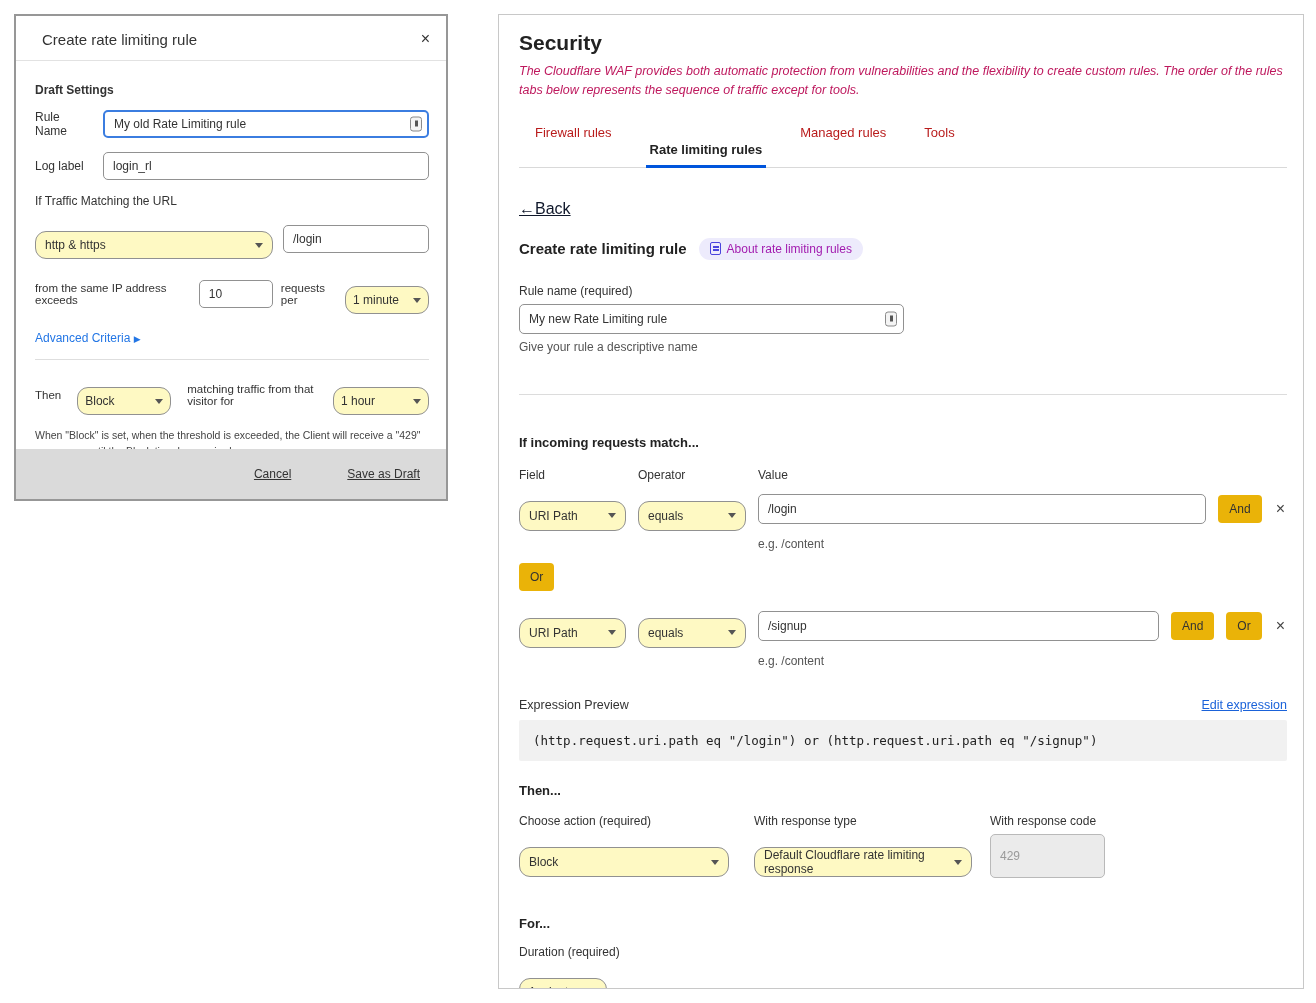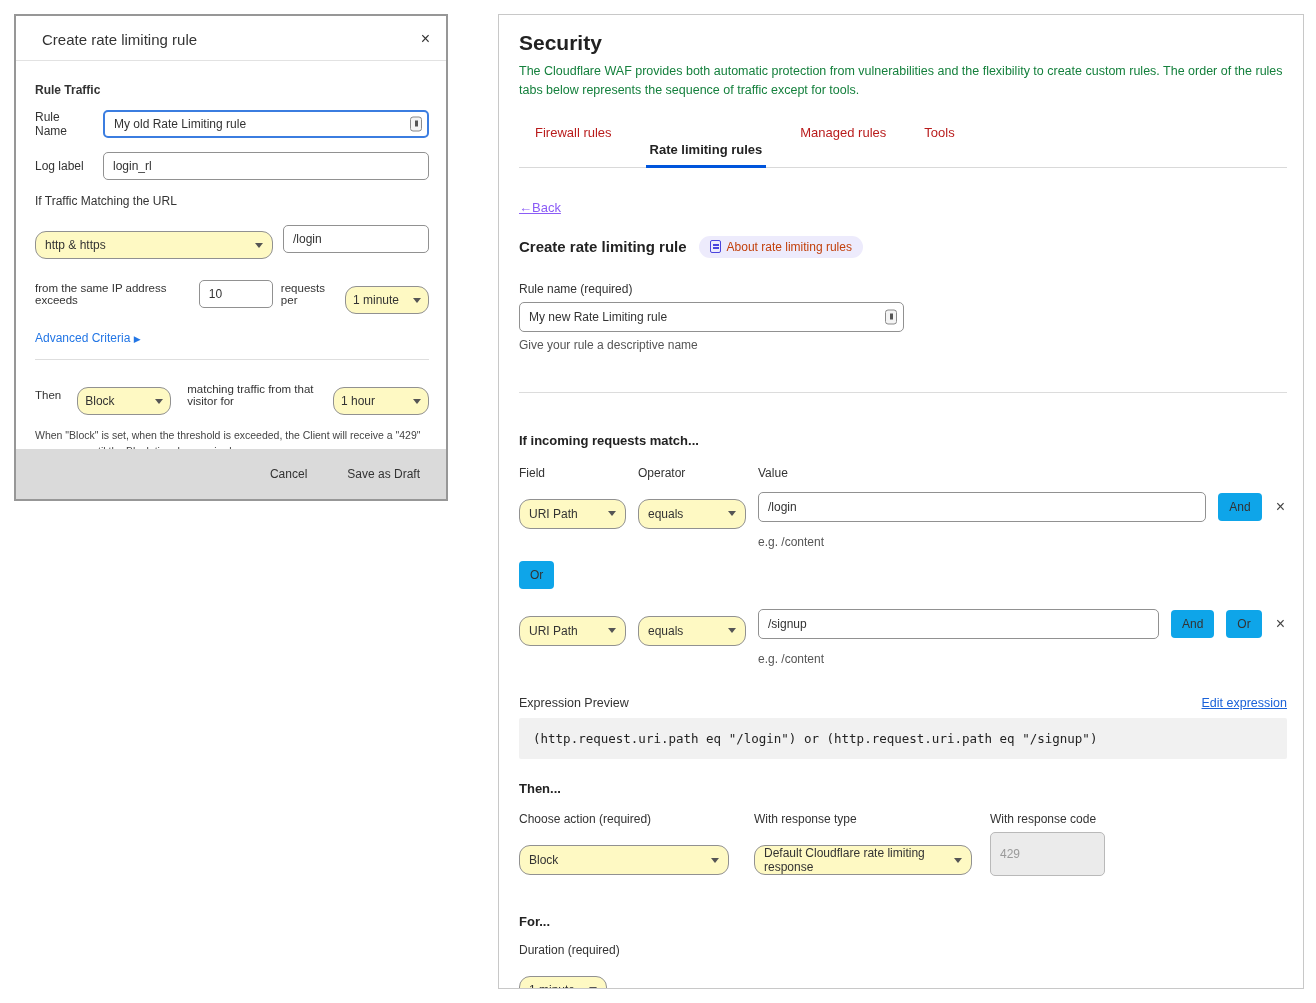--- a/index.html
+++ b/index.html
@@ -13,21 +13,21 @@
     background:#fef9c3; font-size:12px; color:#333; cursor:pointer;margin-top:13px; }
   .sel .caret { width:0; height:0; border-left:4px solid transparent;
     border-right:4px solid transparent; border-top:5px solid #555; margin-left:6px; flex:0 0 auto; }
   .txt { border:1px solid #919191; border-radius:5px; height:28px; padding:0 9px;
     font-size:12px; color:#333; font-family:"Liberation Sans", sans-serif; background:#fff; width:100%; }
   .txt:disabled { background:#ebebeb; border-color:#b9b9b9; color:#9a9a9a; }
   .input-wrap { position:relative; display:flex; align-items:center; }
   .pm-icon { position:absolute; right:7px; top:50%; transform:translateY(-50%);
     width:12px; height:15px; border:1px solid #8a8a8a; border-radius:3px; background:#f4f4f4; }
   .pm-icon::after { content:""; position:absolute; left:3.5px; top:3px; width:3px; height:6px; background:#555; }
-  .gbtn { background:#0ea5e9; border:none; border-radius:4px; padding:0 11px; height:28px;
+  .gbtn { background:#eab308; border:none; border-radius:4px; padding:0 11px; height:28px;
     font-size:12px; color:#333; font-family:"Liberation Sans", sans-serif; cursor:pointer; }
   .xicon { font-size:16px; color:#444; cursor:pointer; line-height:1; padding:0 2px; }
   .divider { border:none; border-top:1px solid #dedede; }
 
   
   .modal { position:absolute; left:14px; top:14px; width:434px; height:487px;
     background:#fff; border:2px solid #979797; display:flex; flex-direction:column; }
   .modal-header { display:flex; align-items:flex-start; justify-content:space-between;
     padding:15px 16px 12px 26px; border-bottom:1px solid #e2e2e2; }
   .modal-title { font-size:15px; color:#333; }
@@ -37,40 +37,40 @@
   .m-row { display:flex; align-items:center; margin-bottom:14px; gap:10px; }
   .m-label { font-size:12px; color:#333; flex:0 0 auto; }
   .m-rule-label { width:58px; }
   .m-input-focus { border:2px solid #3b7de0; }
   .m-heading { font-size:12px; margin:2px 0 10px; }
   .m-link { font-size:12px; color:#2376e5; cursor:pointer; display:inline-block; margin:1px 0 12px; }
   .m-link .tri { font-size:9px; }
   .m-note { font-size:10.5px; color:#444; line-height:1.55; margin:-2px 0 10px; }
   .m-small { font-size:11.5px; }
   .modal-footer { background:#dadada; height:50px; display:flex; align-items:center;
-    justify-content:flex-end; gap:40px; padding:0 26px; flex:0 0 auto; }
+    justify-content:flex-end; gap:56px; padding:0 26px; flex:0 0 auto;text-decoration:underline; }
   .footer-btn { font-size:12px; color:#333; background:none; border:none; cursor:pointer;
     font-family:"Liberation Sans", sans-serif; }
 
   
   .panel { position:absolute; left:498px; top:14px; width:806px; height:975px;
     background:#fff; border:1px solid #c8c8c8; padding:16px 16px 0 20px; overflow:hidden; }
   .p-title { font-size:21px; font-weight:bold; color:#222; }
   .p-subtitle { font-size:16px; font-weight:normal; color:#333; margin-top:7px; }
-  .p-desc { font-size:12.5px; color:#15803d; line-height:1.55; margin-top:7px; width:772px; }
+  .p-desc { font-size:12.5px; color:#be185d; line-height:1.55; margin-top:7px; width:772px;font-style:italic; }
   .tabs { display:flex; gap:34px; margin-top:20px; padding-left:14px;
     border-bottom:1px solid #d9d9d9; }
   .tab { font-size:13px; color:#b91c1c; padding:4px 2px 10px; cursor:pointer; position:relative; }
   .tab.active { color:#222; font-weight:bold;margin-top:17px; }
   .tab.active::after { content:""; position:absolute; left:-2px; right:-2px; bottom:-1px; height:3px; background:#0055dc; }
-  .back-link { display:inline-block; margin-top:32px; font-size:13px; color:#8b5cf6;
+  .back-link { display:inline-block; margin-top:32px; font-size:16px; color:#0f172a;
     text-decoration:underline; cursor:pointer; }
   .form-heading-row { display:flex; align-items:center; gap:12px; margin-top:20px; }
   .form-heading { font-size:15px; font-weight:bold; color:#222; }
-  .badge { display:inline-flex; align-items:center; gap:6px; background:#edebfc; color:#c2410c;
+  .badge { display:inline-flex; align-items:center; gap:6px; background:#edebfc; color:#a21caf;
     font-size:12px; border-radius:12px; padding:4px 11px; cursor:pointer; }
   .p-label { font-size:12px; color:#333; }
   .p-help { font-size:12px; color:#555; margin-top:6px; }
   .rule-input-wrap { width:385px; margin-top:6px; }
   .rule-input-wrap .txt { height:30px; }
   .p-divider { margin-top:40px; border-top:1px solid #dcdcdc; }
   .sec-heading { font-size:13px; font-weight:bold; color:#222; }
   .col-labels { display:flex; gap:12px; margin-top:18px; }
   .col-labels .c1 { width:107px; } .col-labels .c2 { width:108px; }
   .cond-row { display:flex; align-items:center; gap:12px; margin-top:6px; }
@@ -103,21 +103,21 @@
 <body>
 
 <div class="stage">
 
   <div class="modal">
     <div class="modal-header">
       <div class="modal-title">Create rate limiting rule</div>
       <div class="modal-close">×</div>
     </div>
     <div class="modal-body">
-      <div class="m-section-title">Rule Traffic</div>
+      <div class="m-section-title">Draft Settings</div>
 
       <div class="m-row">
         <div class="m-label m-rule-label">Rule Name</div>
         <div class="input-wrap" style="flex:1">
           <input class="txt m-input-focus" type="text" value="My old Rate Limiting rule" style="">
           <span class="pm-icon"></span>
         </div>
       </div>
 
       <div class="m-row">

